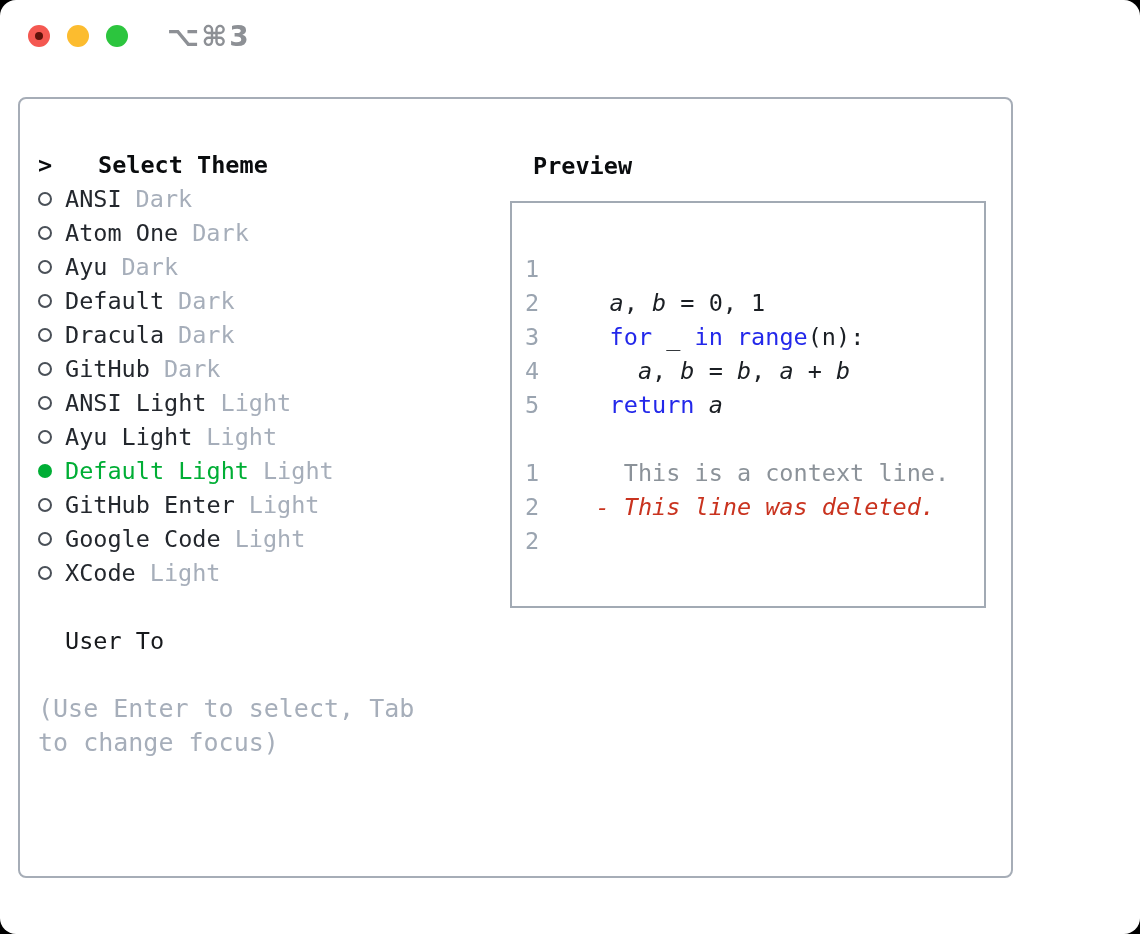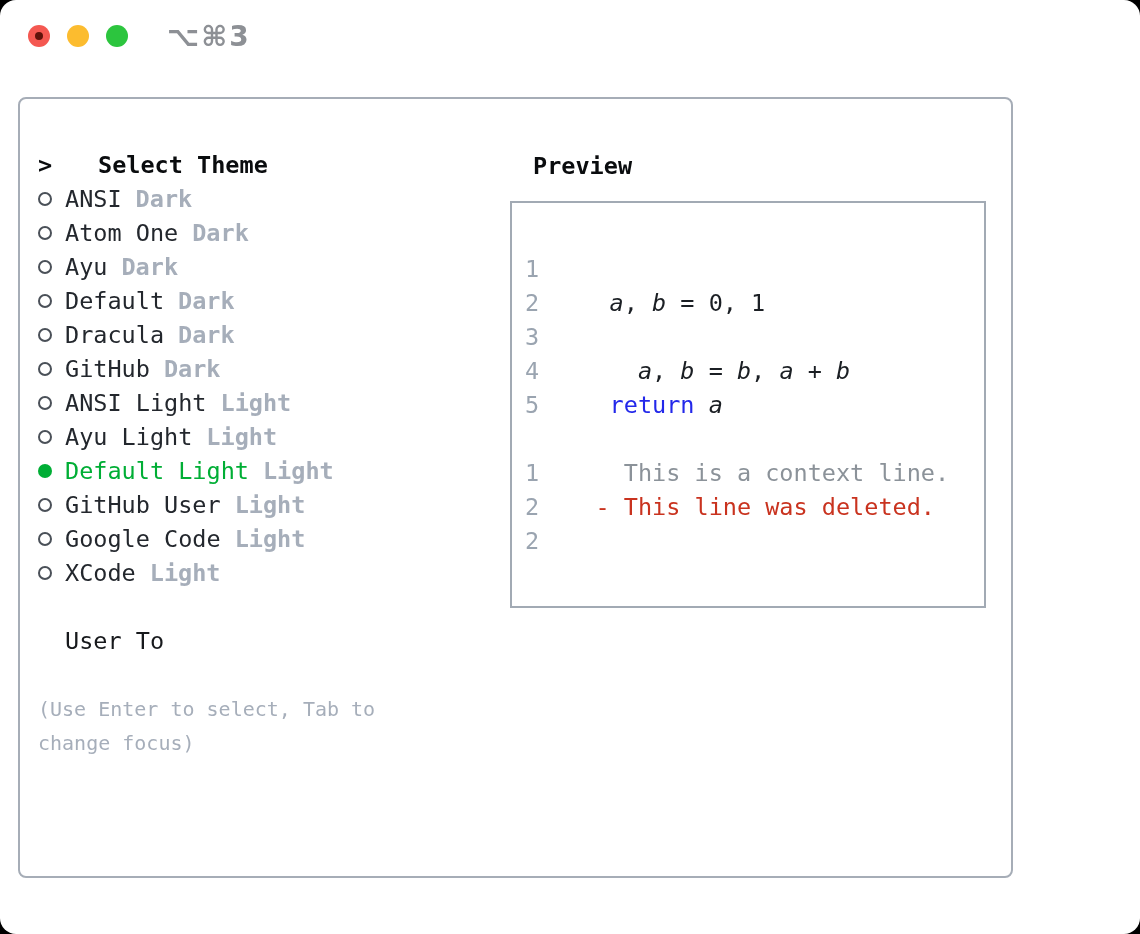--- a/index.html
+++ b/index.html
@@ -23,35 +23,35 @@
 
   .row{height:34px;display:flex;align-items:center;font-size:23.5px;line-height:34px;white-space:pre;color:#23272d;}
   .marker{width:27px;flex:none;display:flex;align-items:center;}
   .cursor{font-weight:bold;color:#0a0c0e;}
   .title{font-weight:bold;color:#0a0c0e;margin-left:33px;}
   .subtitle{color:#17191c;}
   .radio{width:14px;height:14px;border-radius:50%;box-sizing:border-box;border:2px solid #4a5058;}
   .radio.sel{border:none;background:#00ae35;}
   .iname{color:#23272d;white-space:pre;}
   .iname.sel{color:#00ae35;}
-  .itag{color:#a6aeba;margin-left:14px;white-space:pre;font-weight:bold;}
+  .itag{color:#a6aeba;margin-left:14px;white-space:pre;}
   .spacer{height:34px;}
-  .help{width:420px;font-size:20px;line-height:34px;color:#a6aeba;white-space:normal;word-break:normal;}
+  .help{width:420px;font-size:25px;line-height:34px;color:#a6aeba;white-space:normal;word-break:normal;}
 
   
   .preview-box{margin-top:18px;margin-left:10px;width:476px;height:407px;border:2px solid #a2aab4;box-sizing:border-box;background:#fff;padding:49px 0 0 13px;overflow:hidden;}
   .pline{height:34px;display:flex;align-items:center;font-size:23.5px;line-height:34px;white-space:pre;color:#1b1f24;}
   .lnum{width:28px;flex:none;color:#9aa4b0;white-space:pre;}
   .lcontent{white-space:pre;}
   .pl{color:#1b1f24;}
   .kw{color:#2328ea;}
   .fn{color:#a9201c;}
   .var{font-style:italic;color:#1b1f24;}
   .ctx{color:#8b9299;margin-top:12px;}
-  .del{color:#c9331f;}
+  .del{color:#c9331f;font-style:italic;}
   .add{color:#00c213;}
 </style>
 </head>
 <body>
 
 <div class="window">
   <div class="titlebar">
     <span class="light red">
         <span class="dot"></span>
       </span>
@@ -71,21 +71,21 @@
       <div id="theme-items">
           <div class="row"><span class="marker"><span class="radio"></span></span><span class="iname">ANSI</span><span class="itag">Dark</span></div>
           <div class="row"><span class="marker"><span class="radio"></span></span><span class="iname">Atom One</span><span class="itag">Dark</span></div>
           <div class="row"><span class="marker"><span class="radio"></span></span><span class="iname">Ayu</span><span class="itag">Dark</span></div>
           <div class="row"><span class="marker"><span class="radio"></span></span><span class="iname">Default</span><span class="itag">Dark</span></div>
           <div class="row"><span class="marker"><span class="radio"></span></span><span class="iname">Dracula</span><span class="itag">Dark</span></div>
           <div class="row"><span class="marker"><span class="radio"></span></span><span class="iname">GitHub</span><span class="itag">Dark</span></div>
           <div class="row"><span class="marker"><span class="radio"></span></span><span class="iname">ANSI Light</span><span class="itag">Light</span></div>
           <div class="row"><span class="marker"><span class="radio"></span></span><span class="iname">Ayu Light</span><span class="itag">Light</span></div>
           <div class="row"><span class="marker"><span class="radio sel"></span></span><span class="iname sel">Default Light</span><span class="itag">Light</span></div>
-          <div class="row"><span class="marker"><span class="radio"></span></span><span class="iname">GitHub User</span><span class="itag">Light</span></div>
+          <div class="row"><span class="marker"><span class="radio"></span></span><span class="iname">GitHub Enter</span><span class="itag">Light</span></div>
           <div class="row"><span class="marker"><span class="radio"></span></span><span class="iname">Google Code</span><span class="itag">Light</span></div>
           <div class="row"><span class="marker"><span class="radio"></span></span><span class="iname">XCode</span><span class="itag">Light</span></div>
         </div>
 
       <div class="spacer"></div>
 
       <div class="row">
         <span class="marker"></span>
         <span class="subtitle">User To</span>
       </div>
@@ -97,21 +97,21 @@
     </div>
 
     <div class="right-col">
       <div class="row">
         <span class="title">Preview</span>
       </div>
       <div class="preview-box">
         <div id="preview-lines">
             <div class="pline"><span class="lnum">1</span></div>
             <div class="pline"><span class="lnum">2</span><span class="lcontent"><span class="pl">    </span><span class="var">a</span><span class="pl">, </span><span class="var">b</span><span class="pl"> = 0, 1</span></span></div>
-            <div class="pline"><span class="lnum">3</span></div>
+            <div class="pline"><span class="lnum">3</span><span class="lcontent"><span class="pl">    </span><span class="kw">for</span><span class="pl"> _ </span><span class="kw">in</span><span class="pl"> </span><span class="kw">range</span><span class="pl">(n):</span></span></div>
             <div class="pline"><span class="lnum">4</span><span class="lcontent"><span class="pl">      </span><span class="var">a</span><span class="pl">, </span><span class="var">b</span><span class="pl"> = </span><span class="var">b</span><span class="pl">, </span><span class="var">a</span><span class="pl"> + </span><span class="var">b</span></span></div>
             <div class="pline"><span class="lnum">5</span><span class="lcontent"><span class="pl">    </span><span class="kw">return</span><span class="pl"> </span><span class="var">a</span></span></div>
             <div class="pline"><span class="lnum"></span><span class="lcontent"></span></div>
             <div class="pline"><span class="lnum">1</span><span class="lcontent"><span class="ctx">     This is a context line.</span></span></div>
             <div class="pline"><span class="lnum">2</span><span class="lcontent"><span class="del">   - This line was deleted.</span></span></div>
             <div class="pline"><span class="lnum">2</span></div>
           </div>
       </div>
     </div>
 

